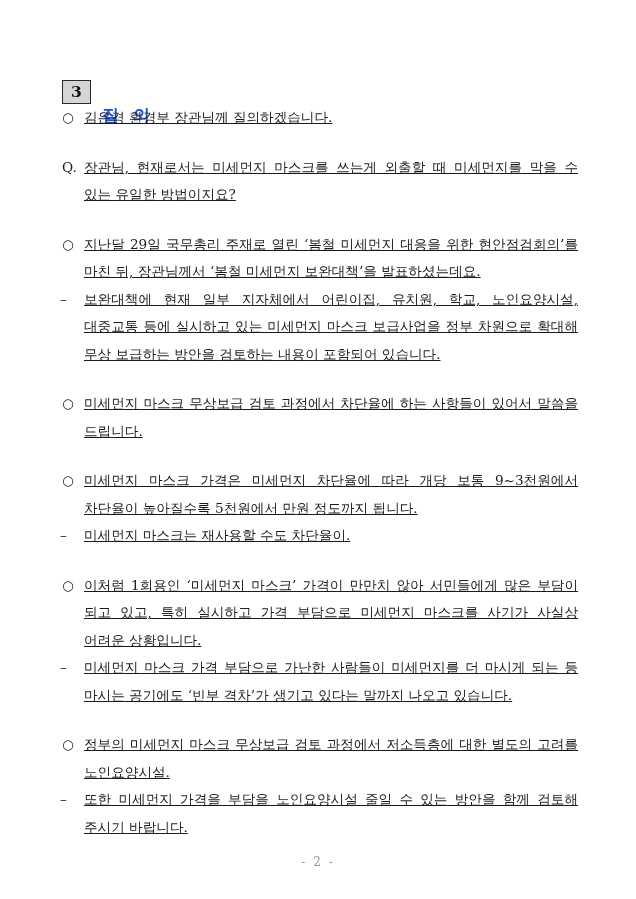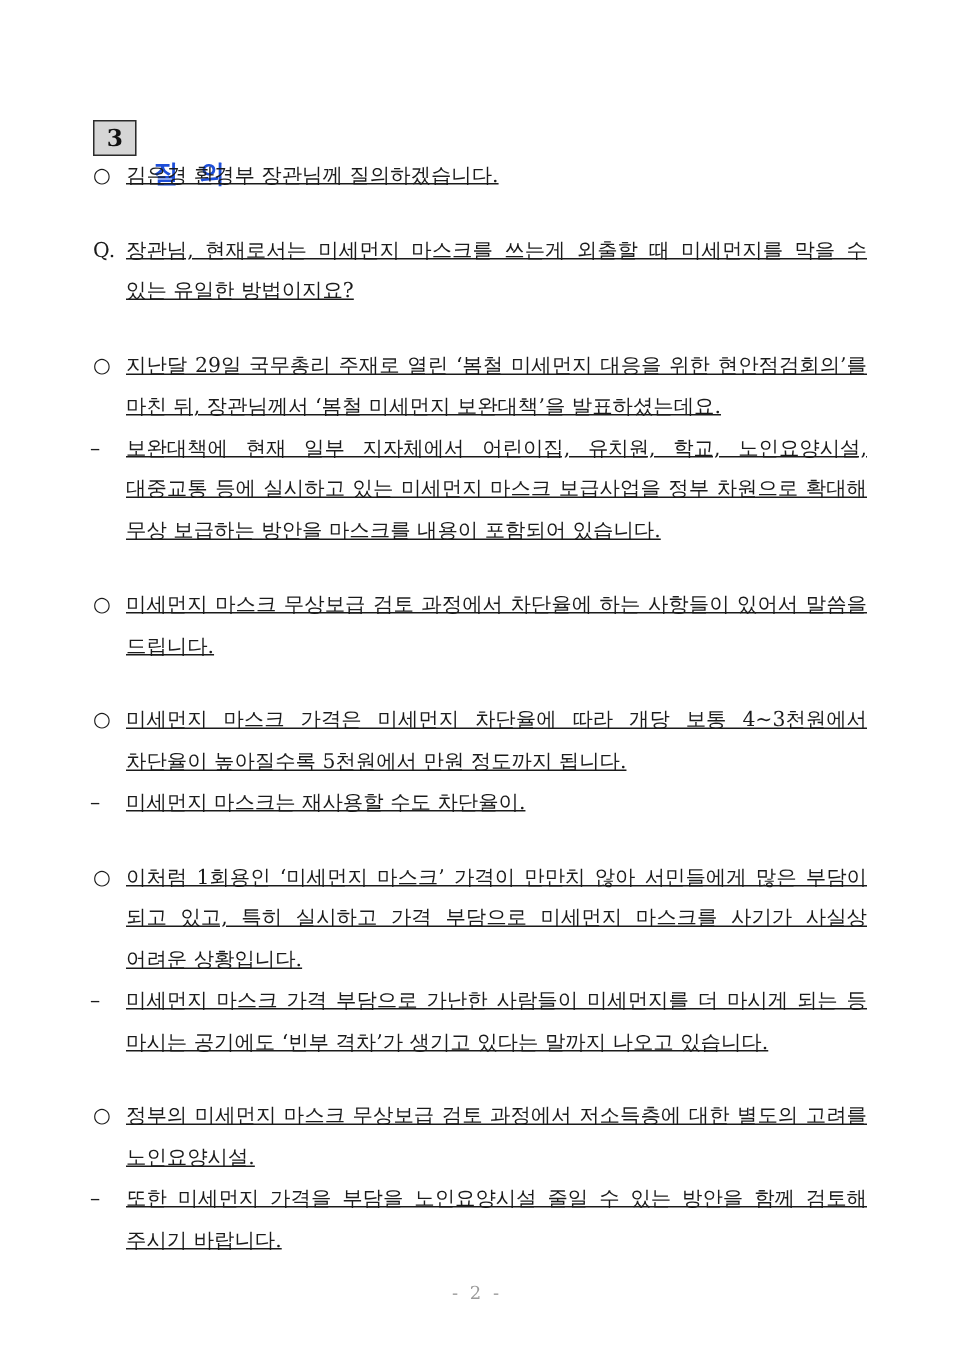--- a/index.html
+++ b/index.html
@@ -142,33 +142,33 @@
           <span class="ptext">장관님, 현재로서는 미세먼지 마스크를 쓰는게 외출할 때 미세먼지를 막을 수 있는 유일한 방법이지요?</span>
         </div>
       </div>
       <div class="block">
         <div class="para lvl-circle">
           <span class="marker">○</span>
           <span class="ptext">지난달 29일 국무총리 주재로 열린 ‘봄철 미세먼지 대응을 위한 현안점검회의’를 마친 뒤, 장관님께서 ‘봄철 미세먼지 보완대책’을 발표하셨는데요.</span>
         </div>
         <div class="para lvl-dash">
           <span class="marker">–</span>
-          <span class="ptext">보완대책에 현재 일부 지자체에서 어린이집, 유치원, 학교, 노인요양시설, 대중교통 등에 실시하고 있는 미세먼지 마스크 보급사업을 정부 차원으로 확대해 무상 보급하는 방안을 마스크를 내용이 포함되어 있습니다.</span>
+          <span class="ptext">보완대책에 현재 일부 지자체에서 어린이집, 유치원, 학교, 노인요양시설, 대중교통 등에 실시하고 있는 미세먼지 마스크 보급사업을 정부 차원으로 확대해 무상 보급하는 방안을 검토하는 내용이 포함되어 있습니다.</span>
         </div>
       </div>
       <div class="block">
         <div class="para lvl-circle">
           <span class="marker">○</span>
           <span class="ptext">미세먼지 마스크 무상보급 검토 과정에서 차단율에 하는 사항들이 있어서 말씀을 드립니다.</span>
         </div>
       </div>
       <div class="block">
         <div class="para lvl-circle">
           <span class="marker">○</span>
-          <span class="ptext">미세먼지 마스크 가격은 미세먼지 차단율에 따라 개당 보통 4~3천원에서 차단율이 높아질수록 5천원에서 만원 정도까지 됩니다.</span>
+          <span class="ptext">미세먼지 마스크 가격은 미세먼지 차단율에 따라 개당 보통 9~3천원에서 차단율이 높아질수록 5천원에서 만원 정도까지 됩니다.</span>
         </div>
         <div class="para lvl-dash">
           <span class="marker">–</span>
           <span class="ptext">미세먼지 마스크는 재사용할 수도 차단율이.</span>
         </div>
       </div>
       <div class="block">
         <div class="para lvl-circle">
           <span class="marker">○</span>
           <span class="ptext">이처럼 1회용인 ‘미세먼지 마스크’ 가격이 만만치 않아 서민들에게 많은 부담이 되고 있고, 특히 실시하고 가격 부담으로 미세먼지 마스크를 사기가 사실상 어려운 상황입니다.</span>

